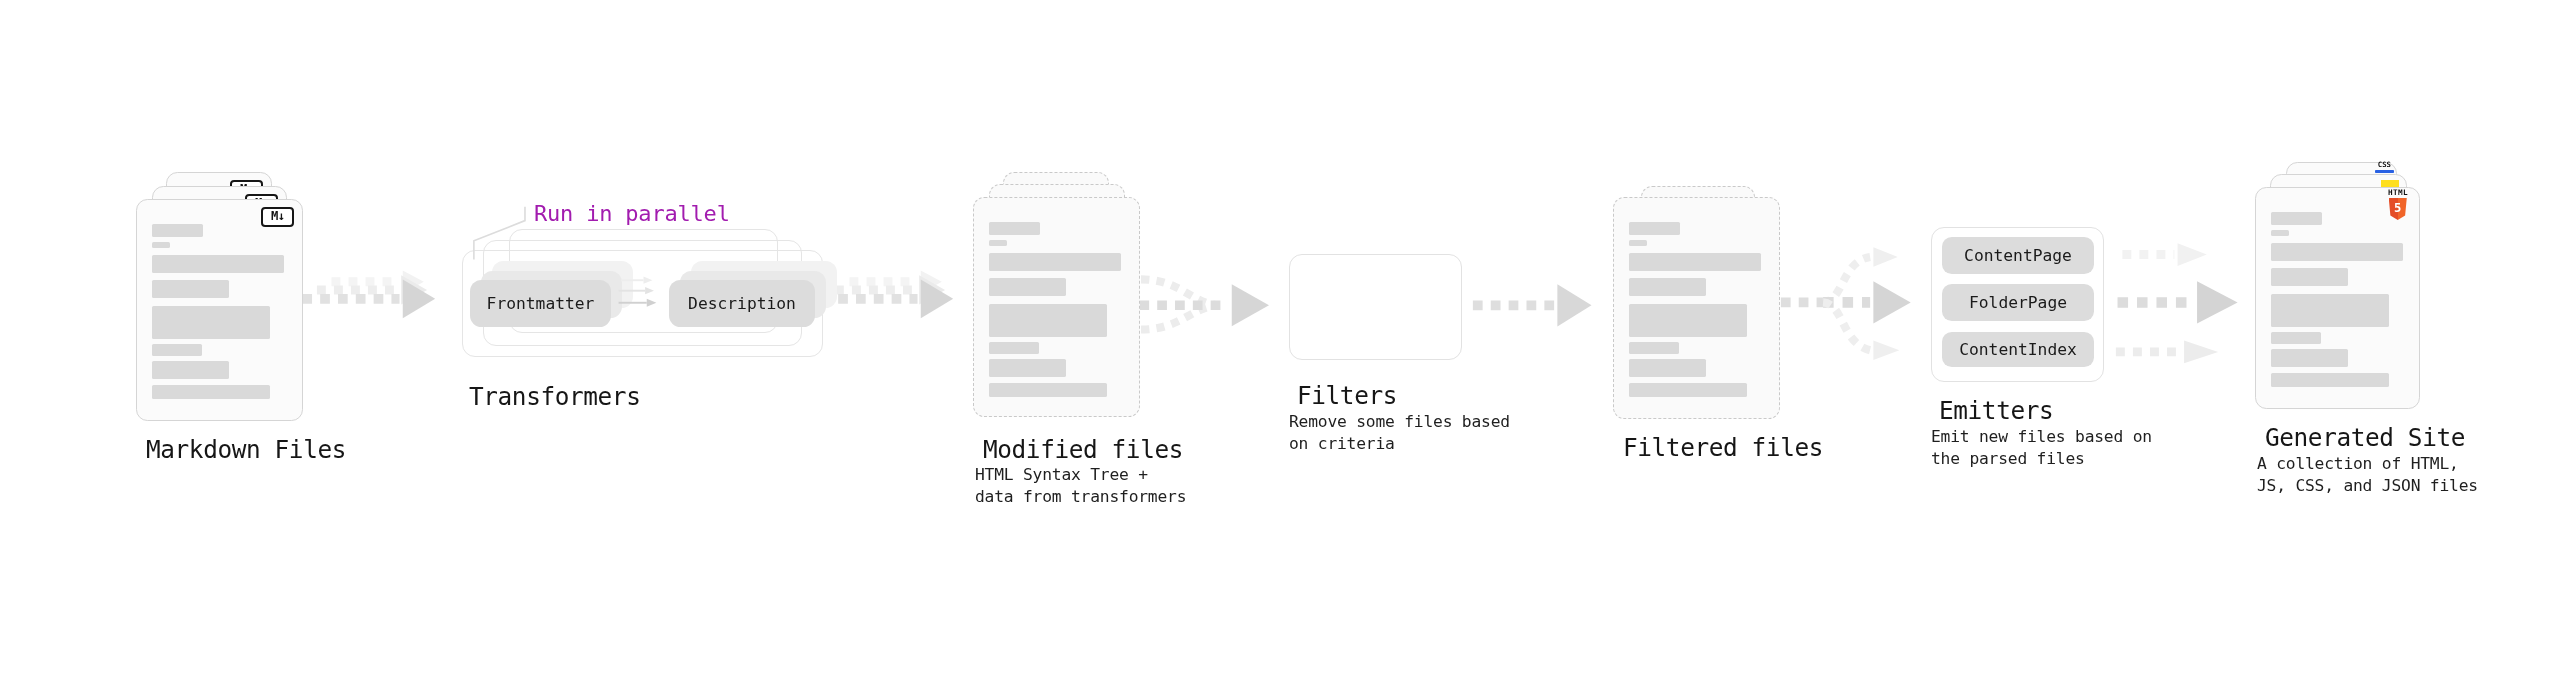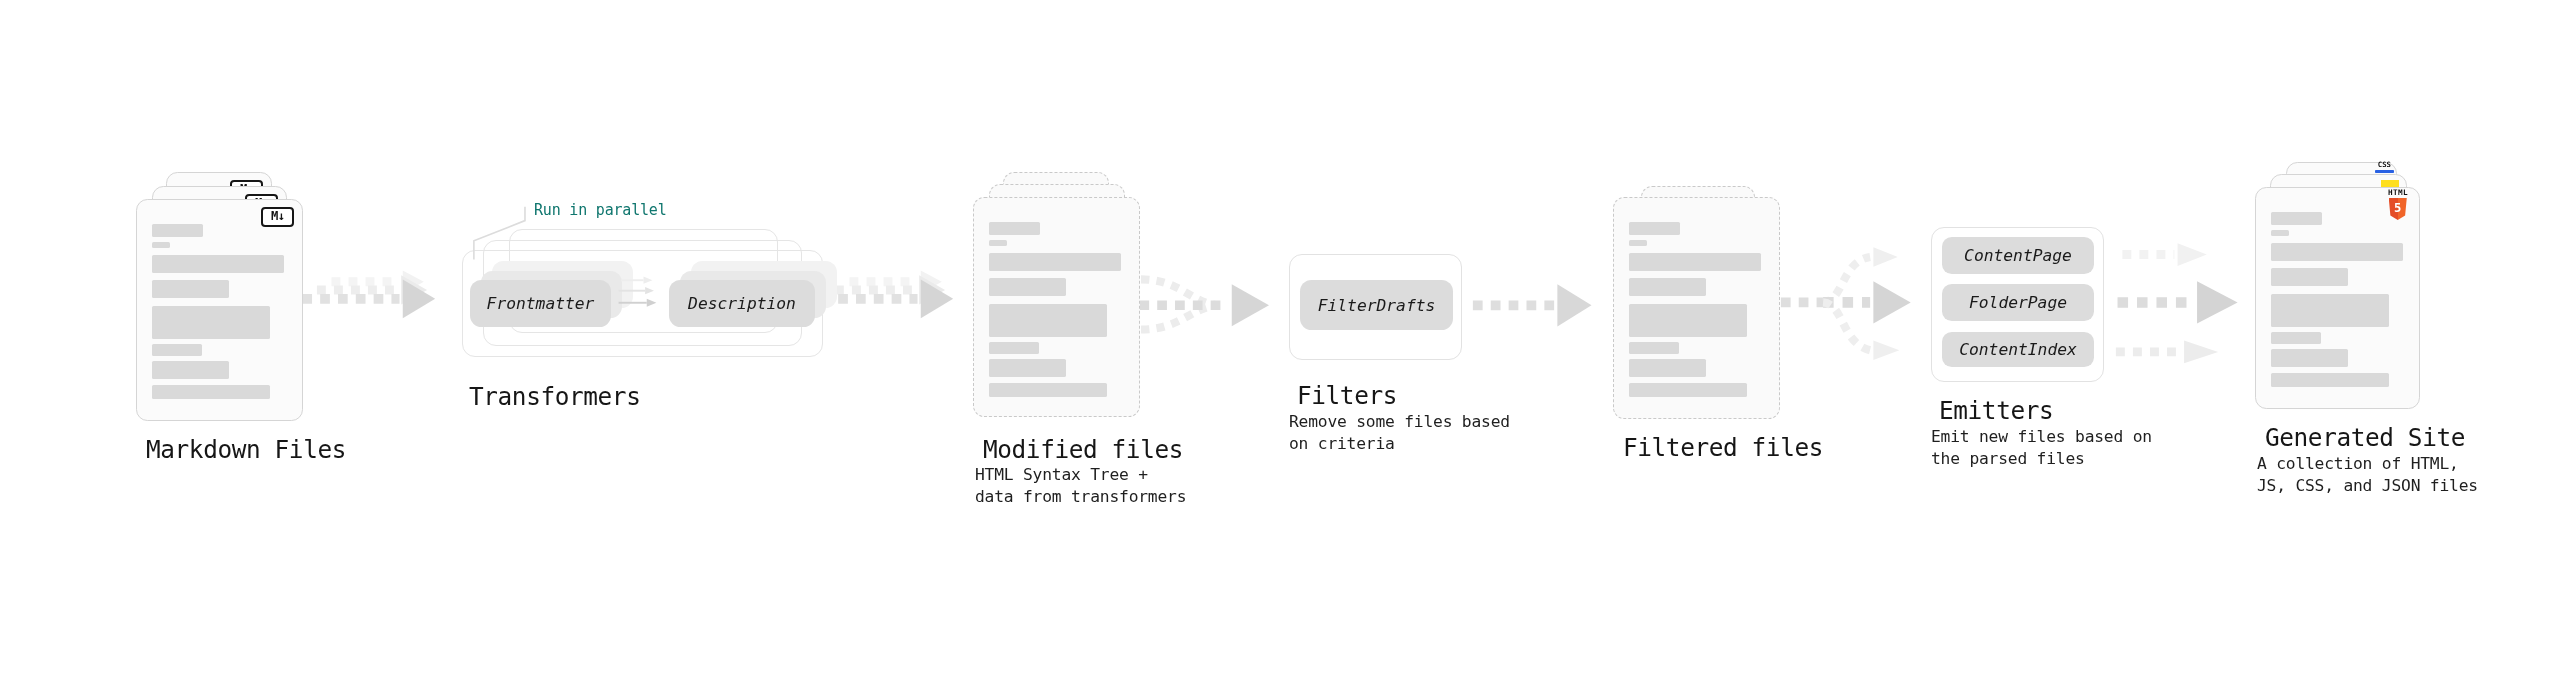--- a/index.html
+++ b/index.html
@@ -22,28 +22,28 @@
 
   .mdb{position:absolute;right:8.1px;top:6.5px;width:32.5px;height:20.3px;background:#ffffff;
        border:2.4px solid #161616;border-radius:4.1px;box-sizing:border-box;color:#161616;
        font-weight:700;font-size:12.2px;line-height:15.4px;text-align:center;letter-spacing:-0.8px;}
 
   
   .plane{position:absolute;border:1.6px solid #e5e5e5;border-radius:13px;box-sizing:border-box;}
   .holder{position:absolute;border:1.6px solid #e2e2e2;border-radius:13px;box-sizing:border-box;background:transparent;}
 
   .node-btn{position:absolute;background:#dcdcdc;border-radius:11.4px;color:#1a1a1a;font-size:16.3px;
-            display:flex;align-items:center;justify-content:center;box-sizing:border-box;font-style:italic;}
+            display:flex;align-items:center;justify-content:center;box-sizing:border-box;}
   .ghost1{background:#e9e9e9;}
   .ghost2{background:#f2f2f2;}
 
   
   .title{position:absolute;margin:8px;font-size:24.4px;font-weight:500;color:#161616;line-height:1;letter-spacing:-0.4px;}
   .desc{position:absolute;font-size:16.3px;line-height:22px;color:#1f1f1f;white-space:pre-wrap;letter-spacing:-0.2px;}
-  .note{position:absolute;font-size:15px;color:#0f766e;letter-spacing:-0.2px;}
+  .note{position:absolute;font-size:22px;color:#a21caf;letter-spacing:-0.2px;}
 
   svg{position:absolute;overflow:visible;}
 
   
   .css-badge{position:absolute;left:2367px;top:161px;width:18.7px;text-align:center;}
   .css-badge .t{font-size:7.3px;font-weight:800;color:#111;line-height:8.1px;letter-spacing:0;}
   .css-badge .bar{height:3.3px;background:#2961e3;border-radius:0.8px;margin-top:0.8px;}
   .js-badge{position:absolute;left:2373px;top:180px;width:18px;height:8.1px;background:#ffdf1e;}
   .html5{position:absolute;left:2380px;top:189px;width:19.5px;text-align:center;}
   .html5 .t{font-size:7.7px;font-weight:800;color:#111;line-height:8.1px;letter-spacing:0.4px;text-align:center;}
@@ -155,23 +155,20 @@
 
   <svg style="left:1136px;top:268px" width="138" height="81" viewBox="0 0 170 100">
     <path d="M6,14 C55,14 68,44 102,46" fill="none" stroke="#ececec" stroke-width="10" stroke-dasharray="10 9"></path>
     <path d="M6,76 C55,76 68,48 102,46" fill="none" stroke="#ececec" stroke-width="10" stroke-dasharray="10 9"></path>
     <line x1="4" y1="46" x2="112" y2="46" stroke="#dcdcdc" stroke-width="12" stroke-dasharray="12 10"></line>
     <polygon points="118,20 164,46 118,72" fill="#d6d6d6"></polygon>
   </svg>
 
   <section>
     <div class="holder" style="left:1281px;top:254px;width:173px;height:106px"></div>
-    <div class="node-btn" style="left:1292px;top:280px;width:153px;height:50px">
-      <span>FilterDrafts</span>
-    </div>
     <h2 class="title" style="left:1281px;top:376px">Filters</h2>
     <div class="desc" style="left:1281px;top:411px">Remove some files based
 on criteria</div>
   </section>
 
   <svg style="left:1468px;top:276px" width="130" height="61" viewBox="0 0 160 75">
     <line x1="6" y1="36" x2="106" y2="36" stroke="#dedede" stroke-width="12" stroke-dasharray="12 10"></line>
     <polygon points="110,10 152,36 110,62" fill="#d8d8d8"></polygon>
   </svg>
 

